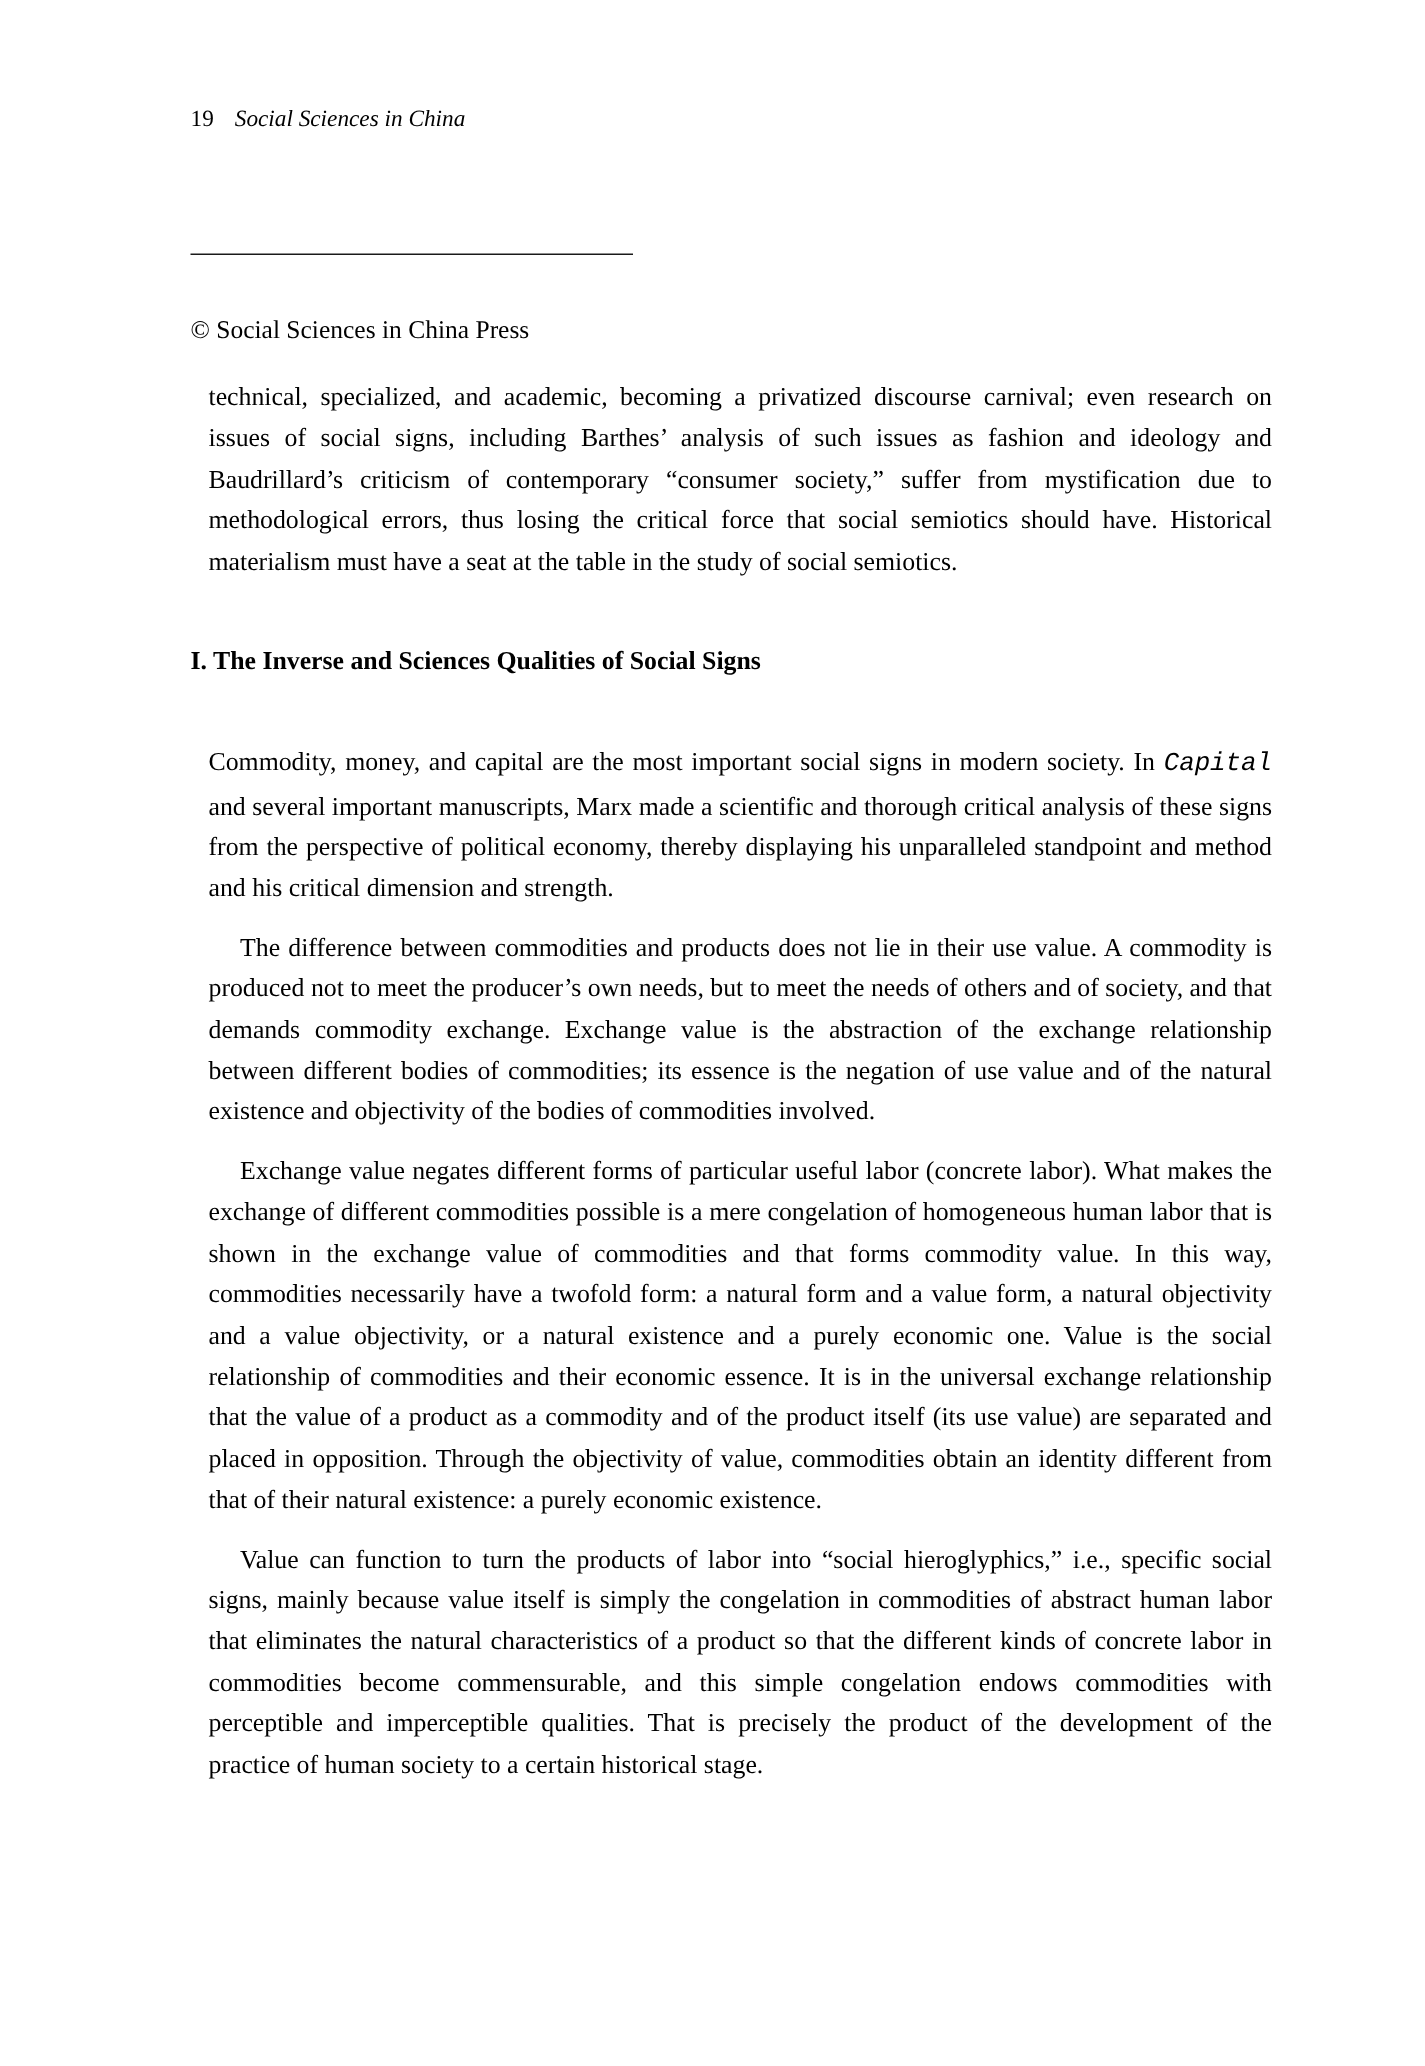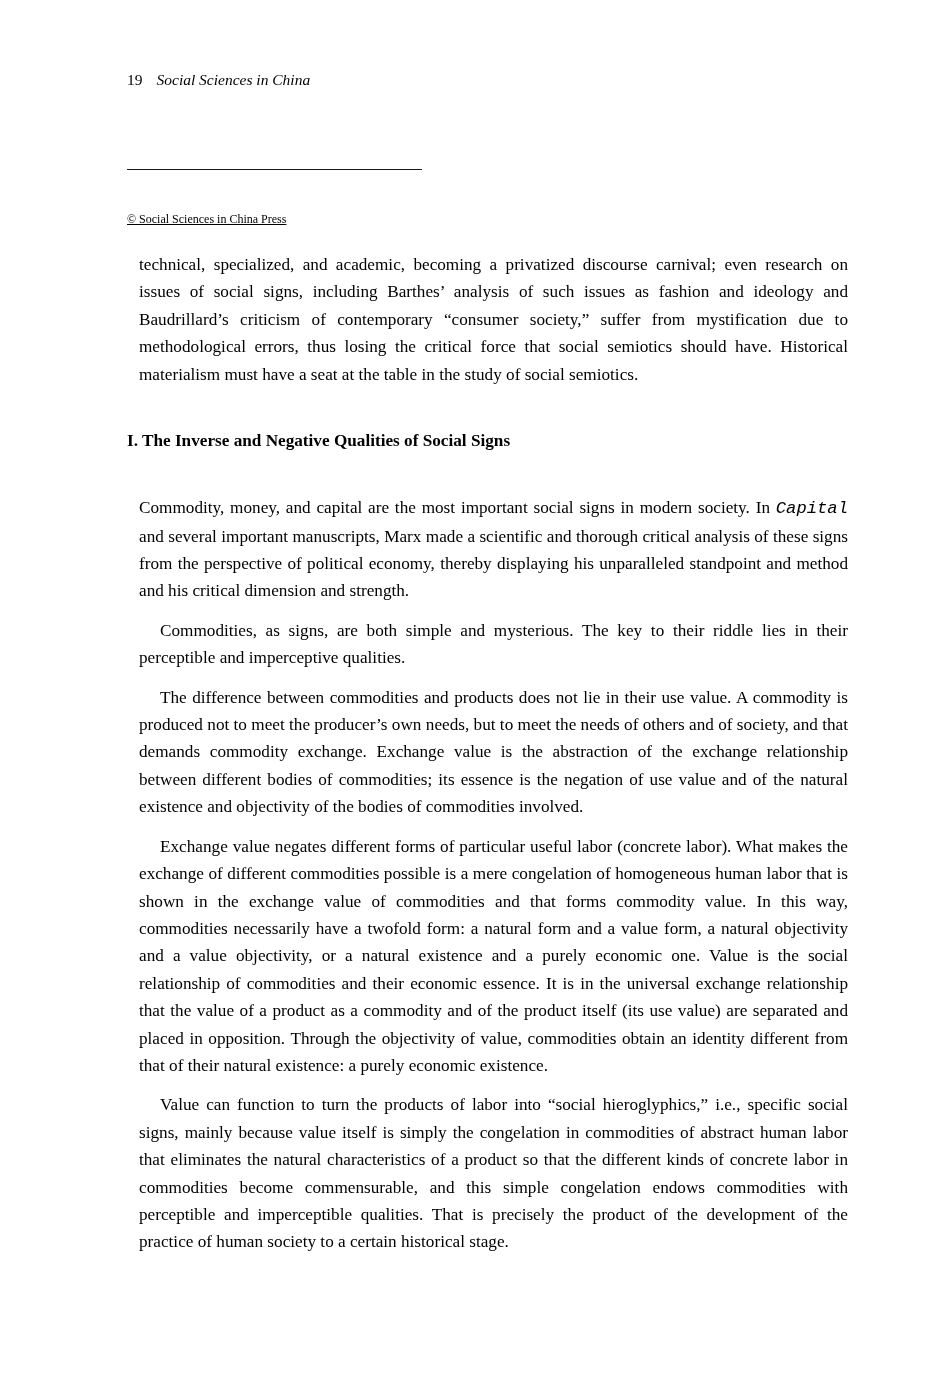--- a/index.html
+++ b/index.html
@@ -42,24 +42,23 @@
     top: 169px;
     width: 295px;
     height: 0;
     border-top: 1.4px solid #1a1a1a;
   }
   
   .copyright {
     position: absolute;
     left: 127px;
     top: 210px;
-    font-size: 12px;
+    font-size: 17px;
     line-height: 19px;
     white-space: nowrap;
-    text-decoration: underline;
   }
   
   .body-block {
     position: absolute;
     left: 127px;
     top: 239px;
     width: 733px;
   }
   p.para {
     margin: 12px;
@@ -100,27 +99,26 @@
   <div class="footnote-rule"></div>
 
   <div class="copyright">© Social Sciences in China Press</div>
 
   <div class="body-block">
 
     <p class="para noindent">technical, specialized, and academic, becoming a privatized discourse carnival; even research on issues of social signs, including Barthes’ analysis of such issues as fashion and ideology and Baudrillard’s criticism of contemporary “consumer society,” suffer from mystification due to methodological errors, thus losing the critical force that social semiotics should have. Historical materialism must have a seat at the table in the study of social semiotics.</p>
 
     <div class="spacer-before-heading"></div>
 
-    <h2 class="section-heading">I.  The Inverse and Negative Qualities of Social Signs</h2>
+    <h2 class="section-heading">I.  The Inverse and Sciences Qualities of Social Signs</h2>
 
     <div class="spacer-after-heading"></div>
 
     <p class="para noindent"><span>Commodity, money, and capital are the most important social signs in modern society. In </span><em>Capital</em><span> and several important manuscripts, Marx made a scientific and thorough critical analysis of these signs from the perspective of political economy, thereby displaying his unparalleled standpoint and method and his critical dimension and strength.</span></p>
 
-    <p class="para indent">Commodities, as signs, are both simple and mysterious. The key to their riddle lies in their perceptible and imperceptive qualities.</p>
 
     <p class="para indent">The difference between commodities and products does not lie in their use value. A commodity is produced not to meet the producer’s own needs, but to meet the needs of others and of society, and that demands commodity exchange. Exchange value is the abstraction of the exchange relationship between different bodies of commodities; its essence is the negation of use value and of the natural existence and objectivity of the bodies of commodities involved.</p>
 
     <p class="para indent">Exchange value negates different forms of particular useful labor (concrete labor). What makes the exchange of different commodities possible is a mere congelation of homogeneous human labor that is shown in the exchange value of commodities and that forms commodity value. In this way, commodities necessarily have a twofold form: a natural form and a value form, a natural objectivity and a value objectivity, or a natural existence and a purely economic one. Value is the social relationship of commodities and their economic essence. It is in the universal exchange relationship that the value of a product as a commodity and of the product itself (its use value) are separated and placed in opposition. Through the objectivity of value, commodities obtain an identity different from that of their natural existence: a purely economic existence.</p>
 
     <p class="para indent">Value can function to turn the products of labor into “social hieroglyphics,” i.e., specific social signs, mainly because value itself is simply the congelation in commodities of abstract human labor that eliminates the natural characteristics of a product so that the different kinds of concrete labor in commodities become commensurable, and this simple congelation endows commodities with perceptible and imperceptible qualities. That is precisely the product of the development of the practice of human society to a certain historical stage.</p>
 
   </div>
 
 </div>

